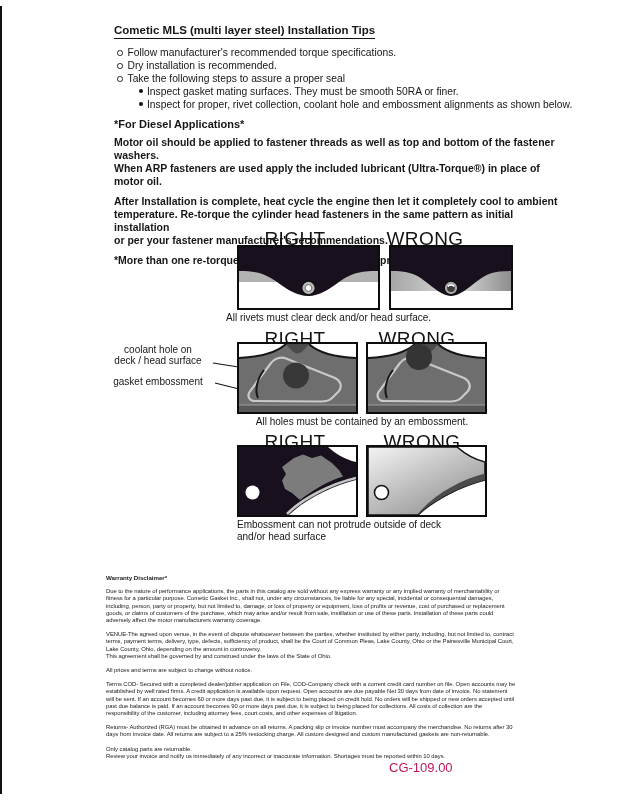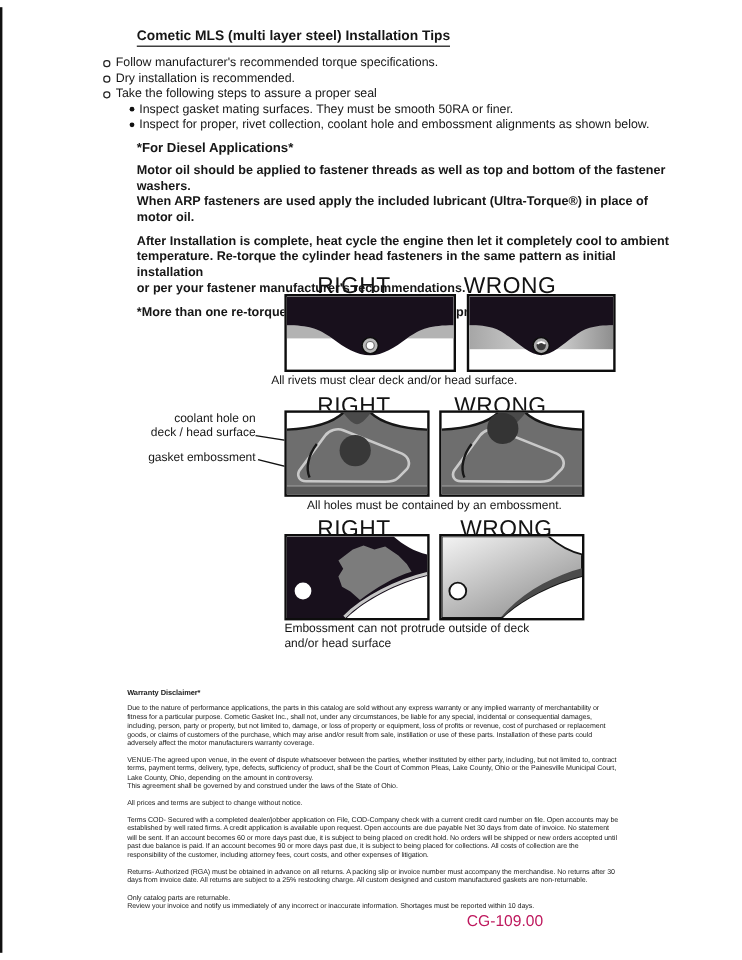--- a/index.html
+++ b/index.html
@@ -7,39 +7,39 @@
     width:618px;height:800px;position:relative;background:#ffffff;
     font-family:"Liberation Sans","DejaVu Sans",sans-serif;color:#161616;
     overflow:hidden;
   }
   .abs{position:absolute;}
   .edge-mark{left:0;top:6px;width:2px;height:788px;background:#111;}
 
   
   .title{left:114px;top:24px;font-size:11.5px;font-weight:bold;
     border-bottom:1.5px solid #111;padding-bottom:2px;white-space:nowrap;}
-  .bullets{left:86px;top:46px;width:490px;font-size:10.3px;line-height:13px;}
+  .bullets{left:117px;top:46px;width:490px;font-size:10.3px;line-height:13px;}
   .b-row{display:flex;align-items:flex-start;}
   .o-dot{flex:0 0 auto;width:3.5px;height:3.5px;border:1px solid #222;border-radius:50%;
     margin:4px 5px 0 0;}
   .sub{margin-left:22px;}
   .f-dot{flex:0 0 auto;width:4px;height:4px;background:#111;border-radius:50%;
     margin:4px 4px 0 0;}
 
   
   .diesel{left:114px;top:118px;width:450px;font-size:10.5px;line-height:13px;}
   .diesel-h{font-size:11px;font-weight:bold;margin-bottom:5px;}
   .para{white-space:pre-line;margin-bottom:7px;font-weight:bold;}
 
   
   .dlabel{font-size:19px;letter-spacing:.4px;color:#131313;text-align:center;width:100px;}
   .dbox{box-sizing:border-box;border:2px solid #0d0d0d;background:#fff;}
   .dbox svg{display:block;width:100%;height:100%;}
   .dcap{font-size:10px;color:#151515;white-space:pre-line;line-height:11.5px;}
-  .ann{font-size:10px;line-height:11px;text-align:right;white-space:pre-line;width:110px;}
+  .ann{font-size:10px;line-height:11px;text-align:center;white-space:pre-line;width:110px;}
 
   
   .warranty{left:106px;top:574px;width:410px;font-size:5.9px;line-height:7.2px;
     letter-spacing:-0.05px;color:#1b1b1b;}
   .warranty .w-h{font-weight:bold;font-size:6.2px;margin:0 0 7px 0;}
   .warranty p{margin:0 0 7px 0;white-space:pre-line;}
 
   .page-number{left:389px;top:760px;font-size:13px;color:#be185d;}
 </style>
 </head>

